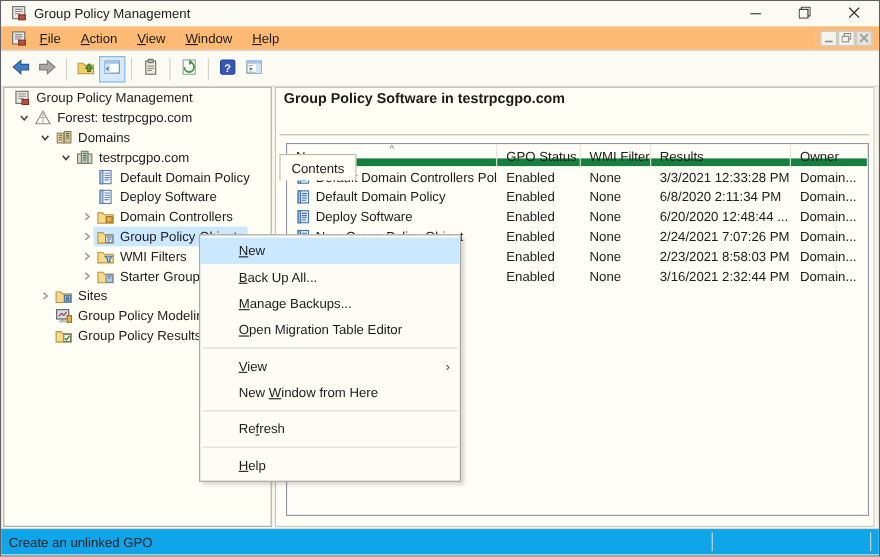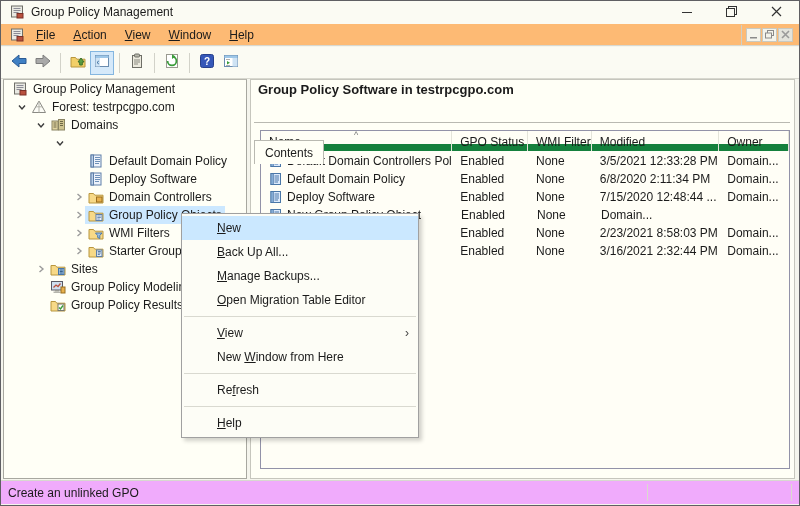--- a/index.html
+++ b/index.html
@@ -56,21 +56,21 @@
   .lv-name .t-ic { flex:0 0 14px; height:14px; margin:0; }
 
   
   .context-menu { position:absolute; left:180px; top:212px; width:238px; background:#fdfdf6; border:1px solid #a0a0a0; box-shadow:3px 3px 4px rgba(0,0,0,.18); padding:2px 0; z-index:50; }
   .menu-item { position:relative; height:24px; line-height:24px; padding-left:35px; padding-right:20px; white-space:nowrap; }
   .menu-item.hl { background:#cbe8ff; }
   .menu-sep { height:1px; background:#d9d9d0; margin:4px 2px; }
   .sub-arrow { position:absolute; right:9px; top:0; color:#444; font-size:12px; }
 
   
-  .statusbar { position:absolute; left:0; right:0; bottom:1px; height:24px; background:#f0abfc; border-top:1px solid #d8d8d0; }
+  .statusbar { position:absolute; left:0; right:0; bottom:1px; height:24px; background:#0ea5e9; border-top:1px solid #d8d8d0; }
   .statusbar .stext { position:absolute; left:7px; top:5px; }
   .sb-sep { position:absolute; left:646px; top:3px; bottom:3px; width:1px; background:#dadace; }
   .sb-sep2 { position:absolute; right:7px; top:3px; bottom:3px; width:1px; background:#dadace; }
 
   u { text-decoration:underline; }
 </style>
 </head>
 <body>
 
 <div class="window">
@@ -241,20 +241,29 @@
           <span>Domains</span>
         </span>
       </div>
       <div class="tree-row">
         <span class="spacer" style="width: 47px;"></span>
         <span class="chev">
           <svg width="10" height="10">
             <path d="M2 3.5 L5 7 L8 3.5" fill="none" stroke="#3c3c3c" stroke-width="1.4"></path>
           </svg>
         </span>
+        <span style="display: flex; align-items: center;">
+          <span class="t-ic"><svg width="16" height="16">
+              <rect x="1.5" y="5" width="5.5" height="8.5" fill="#d6d6cc" stroke="#77776e"></rect>
+              <rect x="9" y="5" width="5.5" height="8.5" fill="#d6d6cc" stroke="#77776e"></rect>
+              <rect x="5" y="2.5" width="6" height="11" fill="#b9c9ae" stroke="#6c7f62"></rect>
+              <path d="M6.5 4.5 h3 M6.5 6.5 h3 M6.5 8.5 h3 M6.5 10.5 h3" stroke="#5d6e54"></path>
+            </svg></span>
+          <span>testrpcgpo.com</span>
+        </span>
       </div>
       <div class="tree-row">
         <span class="spacer" style="width: 66px;"></span>
         <span class="chev"></span>
         <span style="display: flex; align-items: center;">
           <span class="t-ic"><svg width="16" height="16">
               <rect x="3" y="2" width="10" height="12" fill="#eef3fb" stroke="#5f7fa8"></rect>
               <rect x="3" y="2" width="2.5" height="12" fill="#b9cfe8" stroke="#5f7fa8"></rect>
               <path d="M7 4.5 h5 M7 6.5 h5 M7 8.5 h5 M7 10.5 h4" stroke="#6e90b8"></path>
             </svg></span>
@@ -384,37 +393,37 @@
     <div class="tabline"></div>
     <div class="tabs" id="tabs">
         <div class="tab active" style="left: 0px;">Contents</div>
         <div class="tab" style="left: 71.6px;">Delegation</div>
       </div>
     <div class="listbox">
       <div class="lv-header" id="lv-header">
           <div class="lv-h-cell" style="width: 192px;">Name</div>
           <div class="lv-h-cell" style="width: 76px;">GPO Status</div>
           <div class="lv-h-cell" style="width: 64px;">WMI Filter</div>
-          <div class="lv-h-cell" style="width: 128px;">Modified</div>
+          <div class="lv-h-cell" style="width: 128px;">Results</div>
           <div class="lv-h-cell" style="width: 70px;">Owner</div>
         </div>
       <span class="sort-caret" id="sort-caret" style="left: 93px;">^</span>
       <div class="lv-body" id="lv-body">
           <div class="lv-row">
             <div class="lv-cell lv-name" style="width: 192px;">
               <span class="t-ic"><svg width="14" height="14">
                   <rect x="2" y="1.5" width="9.5" height="11" fill="#dceafc" stroke="#4a77a8"></rect>
                   <rect x="2" y="1.5" width="2.2" height="11" fill="#9fc4e8" stroke="#4a77a8"></rect>
                   <path d="M5.5 4 h4.5 M5.5 6 h4.5 M5.5 8 h4.5 M5.5 10 h3.5" stroke="#4a77a8"></path>
                 </svg></span>
               <span>Default Domain Controllers Policy</span>
             </div>
             <div class="lv-cell" style="width: 76px;">Enabled</div>
             <div class="lv-cell" style="width: 64px;">None</div>
-            <div class="lv-cell" style="width: 128px;">3/5/2021 12:33:28 PM</div>
+            <div class="lv-cell" style="width: 128px;">3/3/2021 12:33:28 PM</div>
             <div class="lv-cell" style="width: 70px;">Domain...</div>
           </div>
           <div class="lv-row">
             <div class="lv-cell lv-name" style="width: 192px;">
               <span class="t-ic"><svg width="14" height="14">
                   <rect x="2" y="1.5" width="9.5" height="11" fill="#dceafc" stroke="#4a77a8"></rect>
                   <rect x="2" y="1.5" width="2.2" height="11" fill="#9fc4e8" stroke="#4a77a8"></rect>
                   <path d="M5.5 4 h4.5 M5.5 6 h4.5 M5.5 8 h4.5 M5.5 10 h3.5" stroke="#4a77a8"></path>
                 </svg></span>
               <span>Default Domain Policy</span>
@@ -428,34 +437,35 @@
             <div class="lv-cell lv-name" style="width: 192px;">
               <span class="t-ic"><svg width="14" height="14">
                   <rect x="2" y="1.5" width="9.5" height="11" fill="#dceafc" stroke="#4a77a8"></rect>
                   <rect x="2" y="1.5" width="2.2" height="11" fill="#9fc4e8" stroke="#4a77a8"></rect>
                   <path d="M5.5 4 h4.5 M5.5 6 h4.5 M5.5 8 h4.5 M5.5 10 h3.5" stroke="#4a77a8"></path>
                 </svg></span>
               <span>Deploy Software</span>
             </div>
             <div class="lv-cell" style="width: 76px;">Enabled</div>
             <div class="lv-cell" style="width: 64px;">None</div>
-            <div class="lv-cell" style="width: 128px;">7/15/2020 12:48:44 ...</div>
+            <div class="lv-cell" style="width: 128px;">6/20/2020 12:48:44 ...</div>
             <div class="lv-cell" style="width: 70px;">Domain...</div>
           </div>
           <div class="lv-row">
             <div class="lv-cell lv-name" style="width: 192px;">
               <span class="t-ic"><svg width="14" height="14">
                   <rect x="2" y="1.5" width="9.5" height="11" fill="#dceafc" stroke="#4a77a8"></rect>
                   <rect x="2" y="1.5" width="2.2" height="11" fill="#9fc4e8" stroke="#4a77a8"></rect>
                   <path d="M5.5 4 h4.5 M5.5 6 h4.5 M5.5 8 h4.5 M5.5 10 h3.5" stroke="#4a77a8"></path>
                 </svg></span>
               <span>New Group Policy Object</span>
             </div>
             <div class="lv-cell" style="width: 76px;">Enabled</div>
             <div class="lv-cell" style="width: 64px;">None</div>
+            <div class="lv-cell" style="width: 128px;">2/24/2021 7:07:26 PM</div>
             <div class="lv-cell" style="width: 70px;">Domain...</div>
           </div>
           <div class="lv-row">
             <div class="lv-cell lv-name" style="width: 192px;"></div>
             <div class="lv-cell" style="width: 76px;">Enabled</div>
             <div class="lv-cell" style="width: 64px;">None</div>
             <div class="lv-cell" style="width: 128px;">2/23/2021 8:58:03 PM</div>
             <div class="lv-cell" style="width: 70px;">Domain...</div>
           </div>
           <div class="lv-row">

